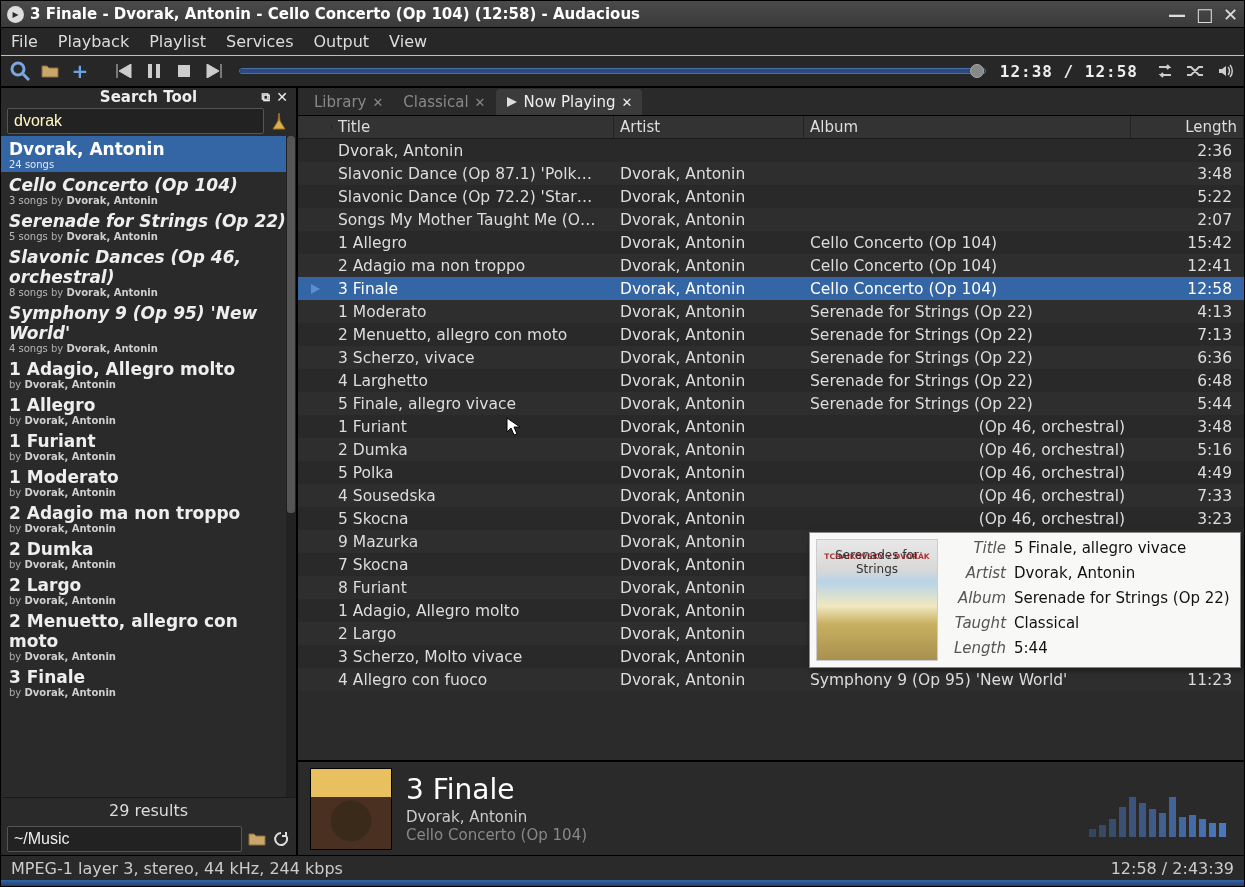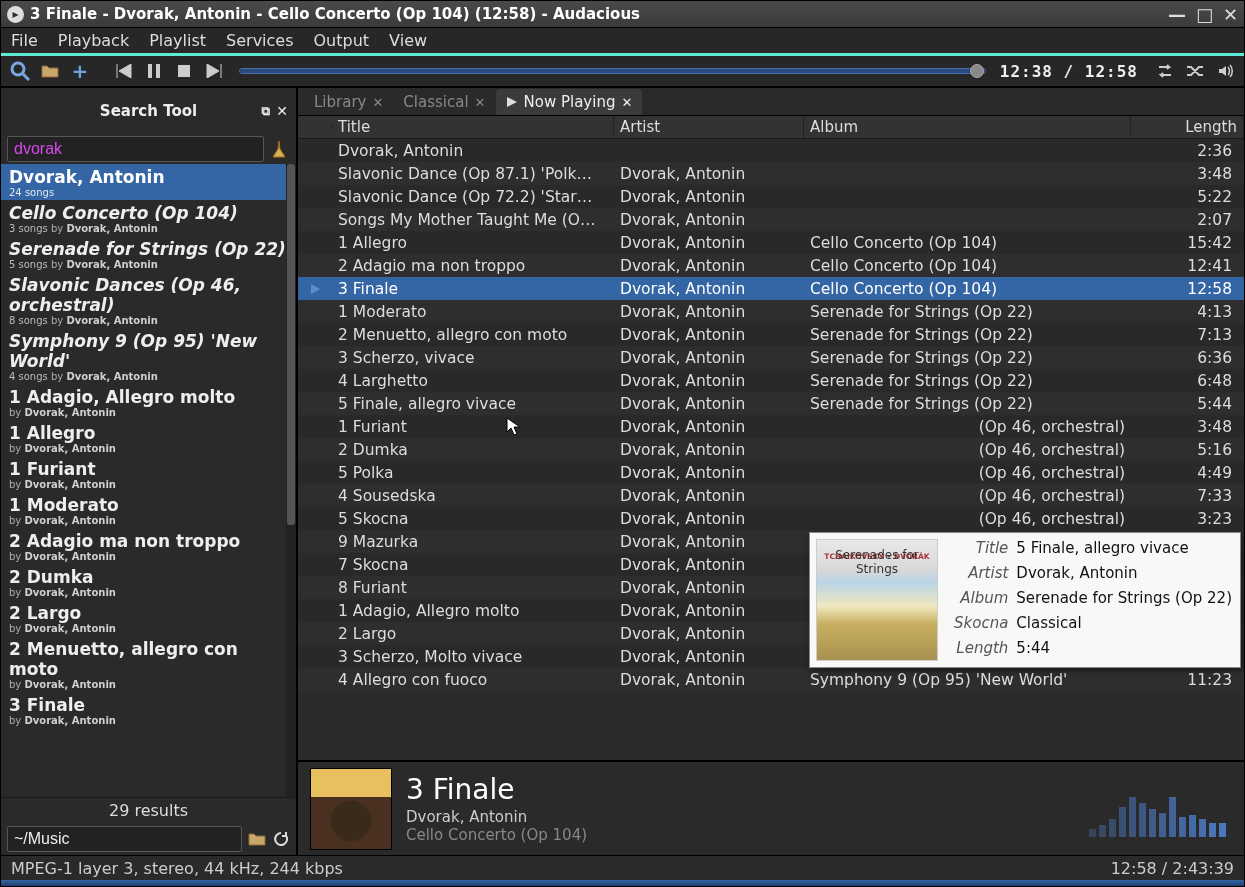--- a/index.html
+++ b/index.html
@@ -2,36 +2,36 @@
 <html><head>
 <meta charset="utf-8">
 <style>
 html,body{margin:0;padding:0;height:100%;font-family:"DejaVu Sans","Liberation Sans",sans-serif;background:#272727;color:#eee;font-size:15px;overflow:hidden;-webkit-user-select:none;user-select:none}
 *{box-sizing:border-box}
 .app{display:flex;flex-direction:column;height:887px;width:1245px;background:#272727;border:1px solid #000;position:relative}
 .titlebar{height:27px;background:linear-gradient(#4a4a4a,#3a3a3a);display:flex;align-items:center;padding:0 6px;color:#fff;font-weight:bold;font-size:15px;border-bottom:1px solid #000}
 .titlebar .app-icon{width:17px;height:17px;border-radius:50%;background:#ddd;color:#2a2a2a;font-size:12px;display:flex;align-items:center;justify-content:center;margin-right:6px;font-weight:bold}
 .titlebar .win-controls{margin-left:auto;display:flex;gap:10px;font-weight:bold;font-size:18px}
 .titlebar .win-controls span{cursor:pointer;color:#ddd}
-.menubar{height:28px;display:flex;align-items:center;gap:20px;padding:0 10px;font-size:16px;color:#ddd;border-bottom:3px solid #5eead4}
+.menubar{height:28px;display:flex;align-items:center;gap:20px;padding:0 10px;font-size:16px;color:#ddd;border-bottom:1px solid #5eead4}
 .menubar span{cursor:pointer}
 .toolbar{height:32px;display:flex;align-items:center;padding:0 8px;gap:8px;border-bottom:2px solid #000}
 .toolbar .btn{width:22px;height:22px;display:flex;align-items:center;justify-content:center;cursor:pointer;color:#cfcfcf}
 .toolbar .sep{width:6px}
 .seek{flex:1;height:6px;background:#1f2d44;border:1px solid #4a6ea9;border-radius:3px;position:relative;margin:0 6px}
 .seek .fill{position:absolute;left:0;top:0;bottom:0;width:98%;background:#2b4a7e;border-radius:3px}
 .seek .thumb{position:absolute;right:1%;top:50%;transform:translate(50%,-50%);width:14px;height:14px;border-radius:50%;background:#888;border:1px solid #aaa}
 .time{font-family:monospace;font-weight:bold;letter-spacing:1px;color:#eee;font-size:16px}
 .body{flex:1;display:flex;min-height:0}
 .sidebar{width:297px;min-width:297px;display:flex;flex-direction:column;background:#2a2a2a;border-right:2px solid #000}
-.sb-title{display:flex;align-items:center;justify-content:center;padding:14px 0;font-weight:bold;color:#eee;position:relative}
+.sb-title{display:flex;align-items:center;justify-content:center;padding:0 0;font-weight:bold;color:#eee;position:relative}
 .sb-title .dock{position:absolute;right:26px;font-size:12px}
 .sb-title .close{position:absolute;right:8px;font-size:14px}
 .sb-search{display:flex;align-items:center;padding:2px 6px}
-.sb-search input{flex:1;background:#222;border:1px solid #555;color:#d946ef;padding:3px 6px;font-size:16px;border-radius:2px}
+.sb-search input{flex:1;background:#222;border:1px solid #555;color:#fef9c3;padding:3px 6px;font-size:16px;border-radius:2px}
 .sb-broom{width:22px;height:22px;margin-left:4px;display:flex;align-items:center;justify-content:center}
 .sb-list{flex:1;overflow:hidden;position:relative}
 .sb-scroll{position:absolute;right:0;top:0;width:10px;height:100%;background:#222}
 .sb-scroll .thumb{position:absolute;left:1px;right:1px;top:0;height:57%;background:#555;border-radius:3px}
 .sb-item{padding:3px 8px 2px 8px;border-bottom:0;cursor:pointer}
 .sb-item.selected{background:#3465a4;color:#fff}
 .sb-item .name{font-size:17px;font-weight:bold}
 .sb-item .name.italic{font-style:italic}
 .sb-item .sub{font-size:10px;color:#bbb}
 .sb-item.selected .sub{color:#e0e8f5}
@@ -465,21 +465,21 @@
            <div class="lbl">TCHAIKOVSKY • DVOŘÁK</div>
            <div class="lbl2">Serenades for Strings</div>
          </div>
          <div class="meta">
            <div class="k">Title</div>
               <div class="v">5 Finale, allegro vivace</div>
            <div class="k">Artist</div>
               <div class="v">Dvorak, Antonin</div>
            <div class="k">Album</div>
               <div class="v">Serenade for Strings (Op 22)</div>
-           <div class="k">Skocna</div>
+           <div class="k">Taught</div>
               <div class="v">Classical</div>
            <div class="k">Length</div>
               <div class="v">5:44</div>
          </div>
        </div>
      </div>
 
      <div class="nowbar">
        <div class="cover"></div>
        <div class="txt">

